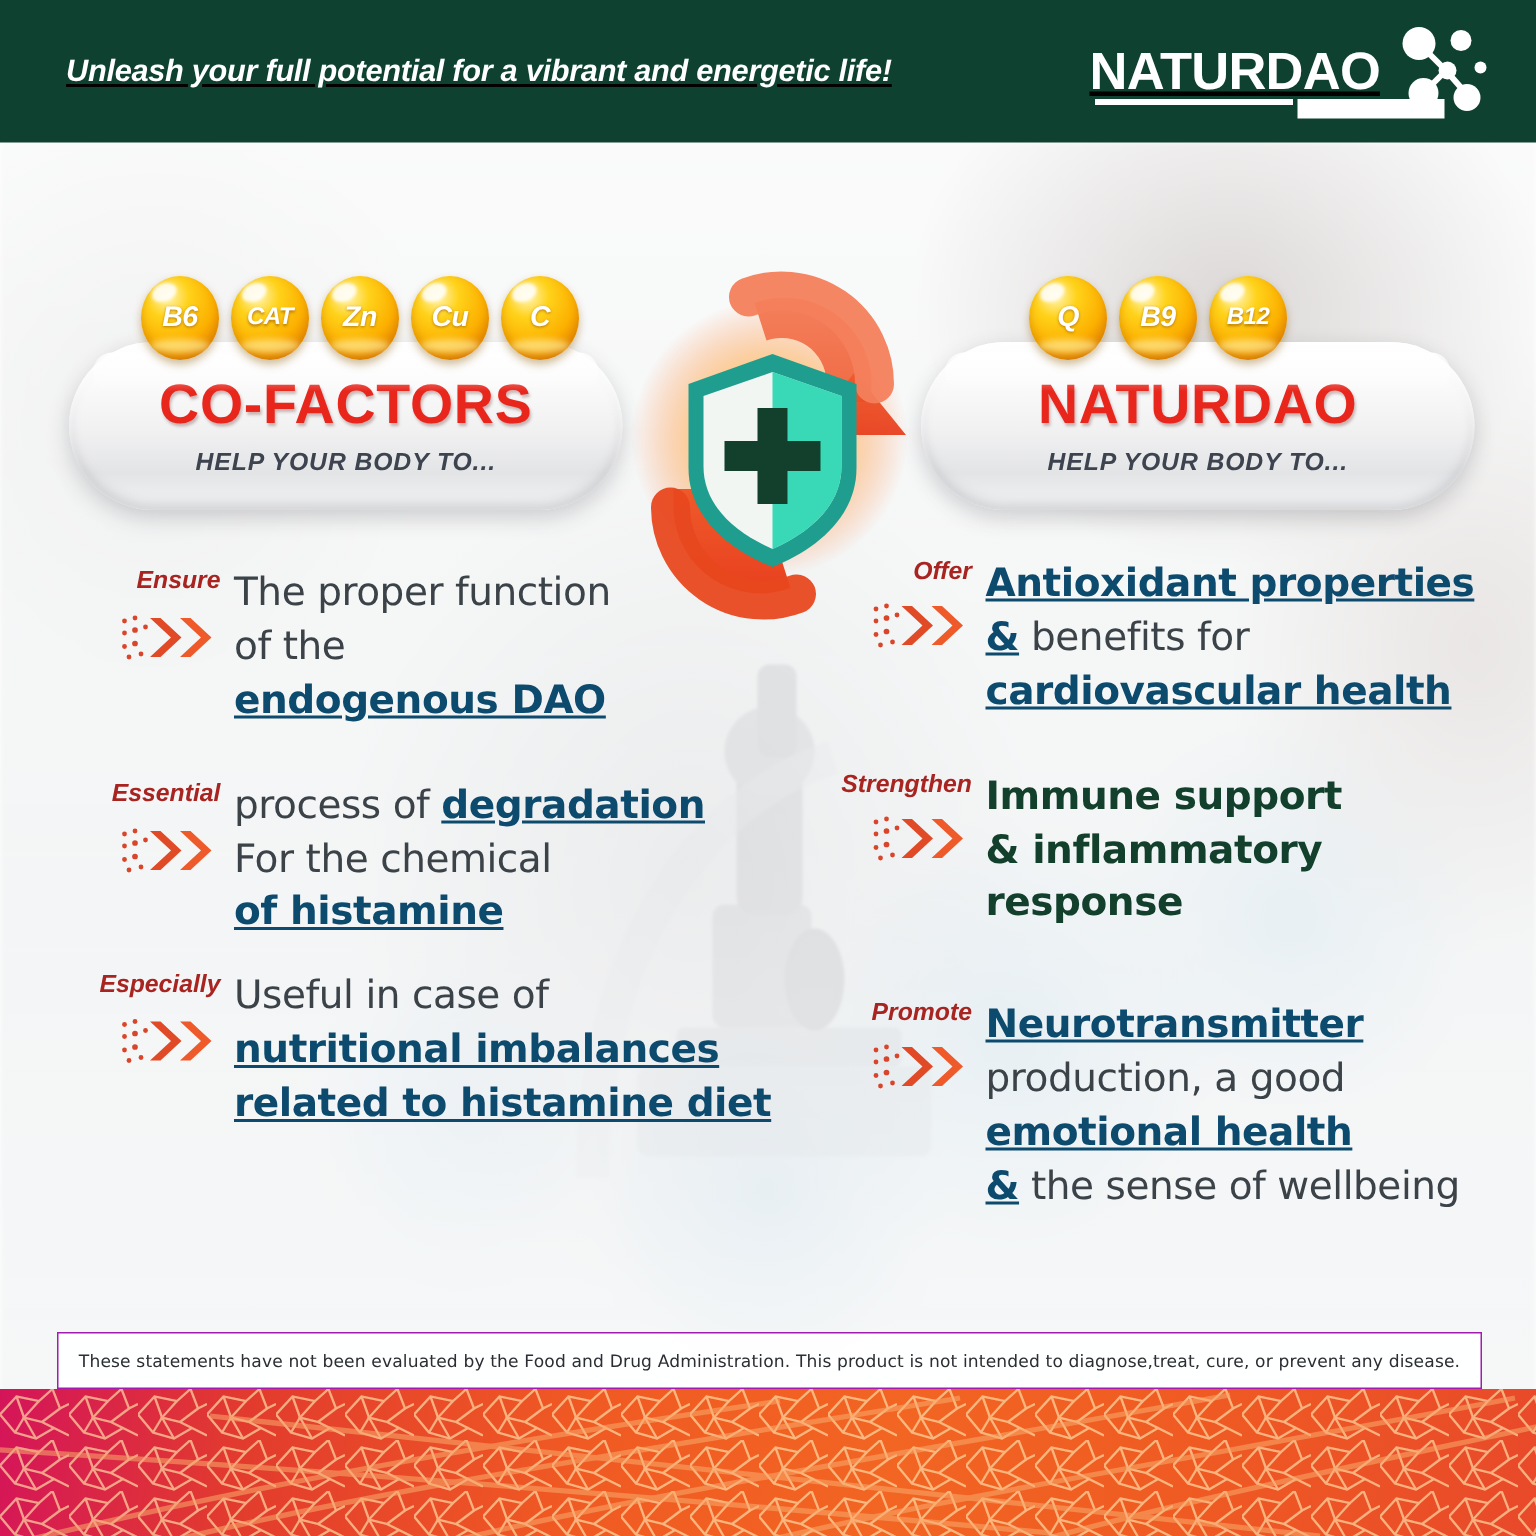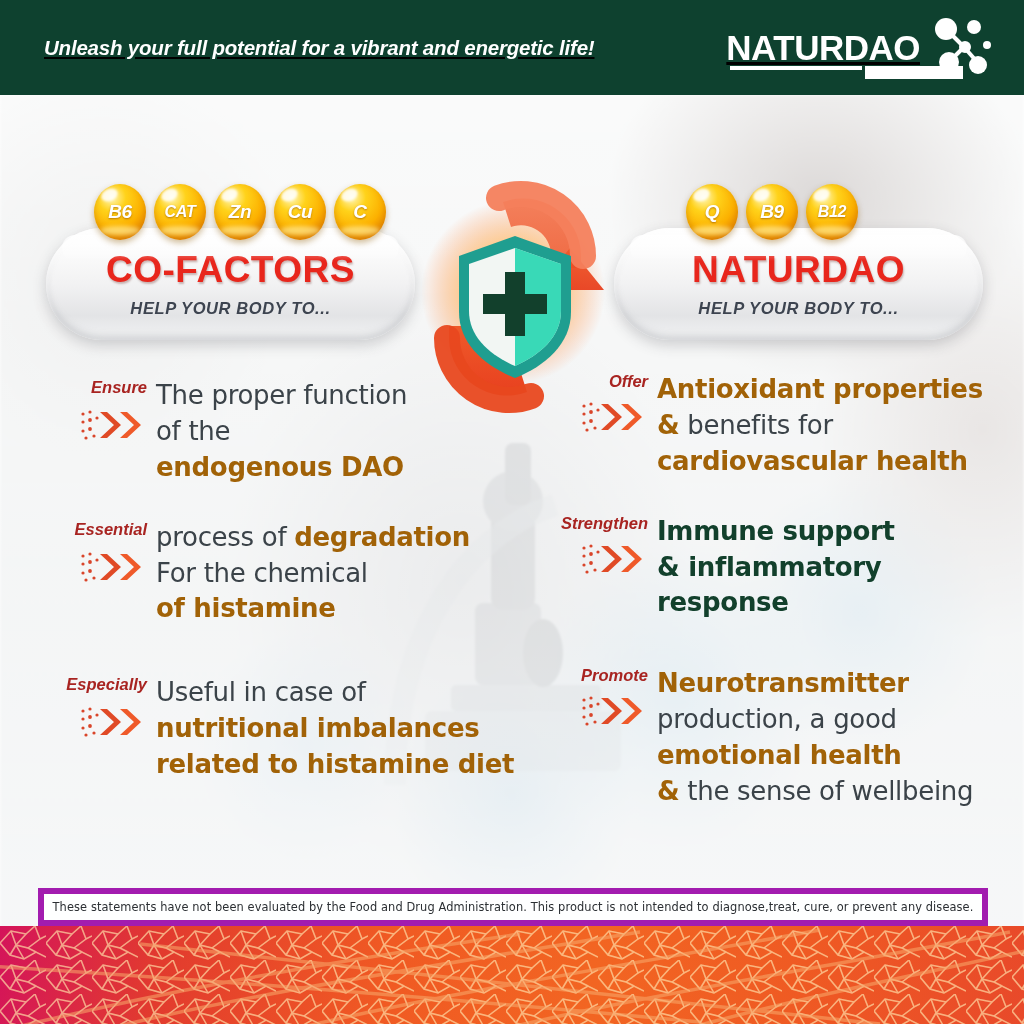--- a/index.html
+++ b/index.html
@@ -144,32 +144,32 @@
   .kicker {
     color:#a82421; font-size:16.5px; font-weight:bold; font-style:italic;
     white-space:nowrap; line-height:1.15; padding-top:7px;
   }
   .kicker-box { width:104px; flex:0 0 104px; text-align:right; padding-right:9px; }
   .col-right .kicker-box { width:112px; flex:0 0 112px; }
   .body-text {
     color:#3b4349; font-size:26px; line-height:1.38; letter-spacing:-0.3px;
     font-family:"DejaVu Sans", sans-serif;
   }
-  .body-text b { color:#a16207; font-weight:bold; }
+  .body-text b { color:#0c4a6e; font-weight:bold;text-decoration:underline; }
   .body-text.allbold { color:#12402c; font-weight:bold; }
   .chev {
     position:absolute; left:28px; top:30px; width:72px; height:34px;
   }
   .col-right .chev { left:36px; top:28px; }
 
   
   .disclaimer {
     position:absolute; left:38px; top:888px; width:950px; height:38px;
     background:rgba(255,255,255,0.90);
-    border:6px solid #a21caf;
+    border:1px solid #a21caf;
     display:flex; align-items:center; justify-content:center;
     z-index:30;
   }
   .disclaimer span {
     color:#2b2f33; font-size:11.4px; letter-spacing:0.1px; white-space:nowrap;
     font-family:"DejaVu Sans", sans-serif;
   }
 
   
   .leaf {
@@ -323,21 +323,21 @@
             <circle cx="3" cy="23" r="1.6"></circle>
           <circle cx="10" cy="21" r="1.9"></circle>
             <circle cx="6" cy="30" r="1.6"></circle>
             <circle cx="14" cy="28" r="1.6"></circle>
         </g>
         <path d="M20 4 L34 17 L20 30 L27 30 L41 17 L27 4 Z" fill="#e04a26"></path>
         <path d="M40 4 L54 17 L40 30 L47 30 L61 17 L47 4 Z" fill="#ef5a2a"></path>
       </svg>
     </div>
 
-    <div class="benefit" style="margin-bottom:48px;">
+    <div class="benefit" style="margin-bottom:20px;">
       <div class="benefit-head">
         <div class="kicker-box"><span class="kicker">Essential</span></div>
         <div class="body-text">
           <div><span>process of </span><b>degradation</b></div>
           <div>For the chemical</div>
           <div><b>of histamine</b></div>
         </div>
       </div>
       <svg class="chev" viewBox="0 0 72 34">
         <g fill="#d9452a">

